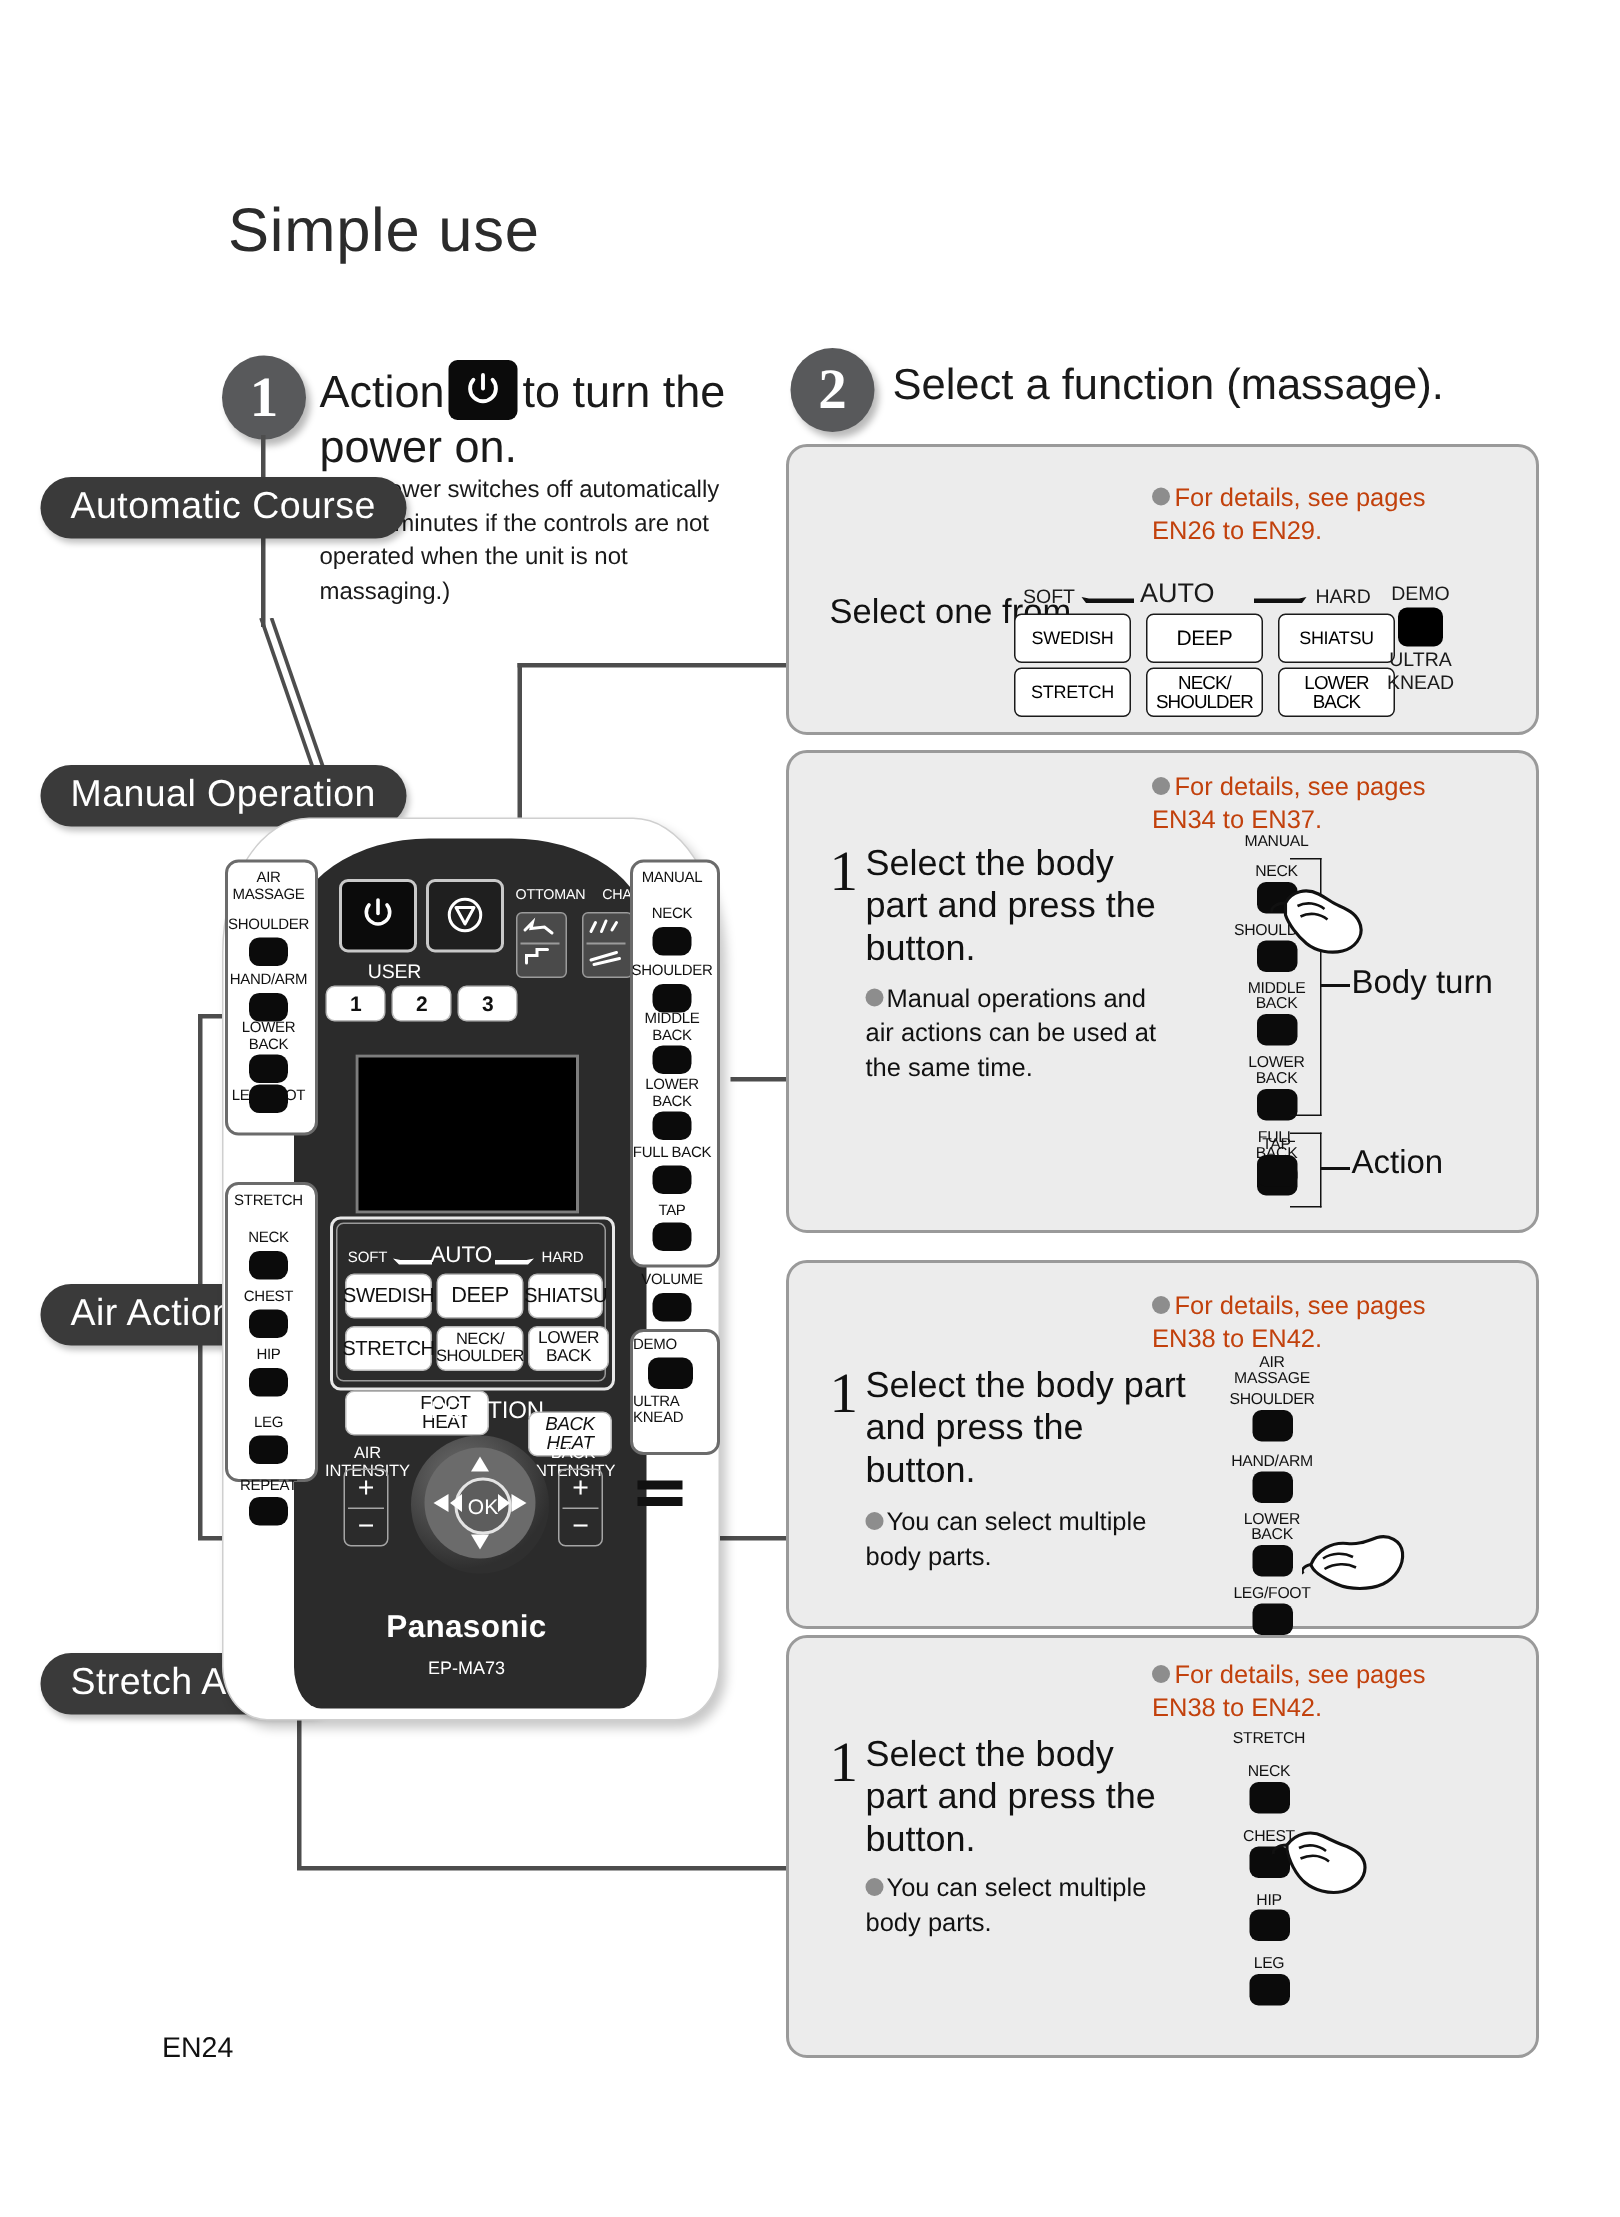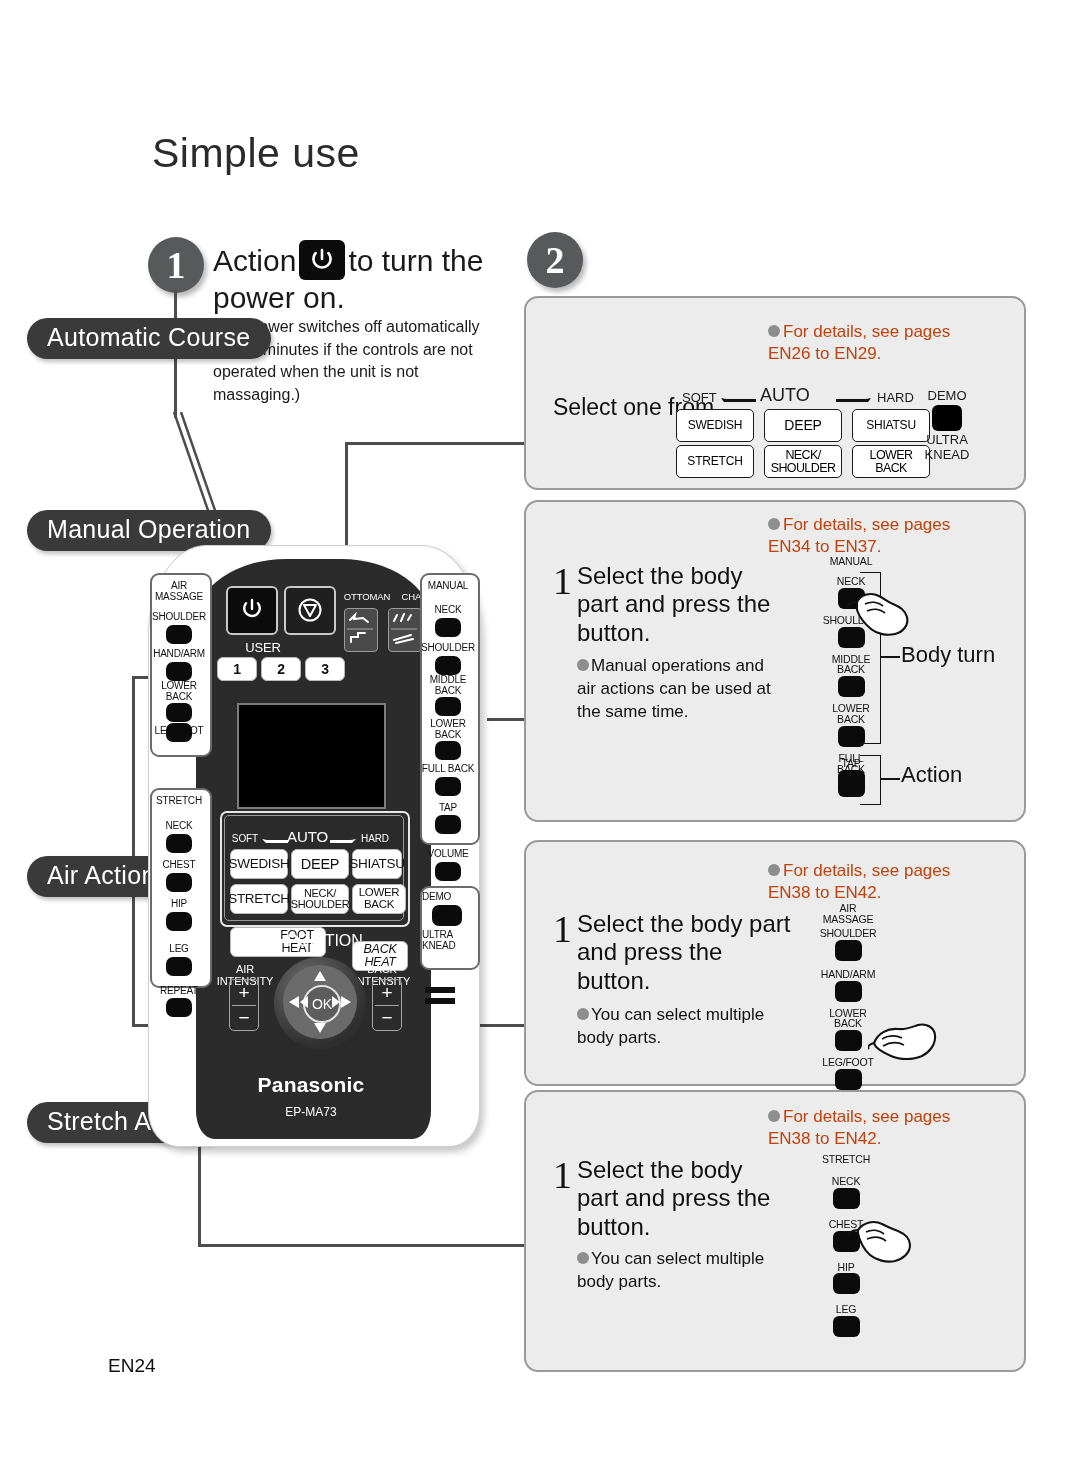--- a/index.html
+++ b/index.html
@@ -168,20 +168,21 @@
   <div class="step-badge" id="step1-badge">1</div>
   <div class="step-head" id="step1-head">
     <span>Action</span><span class="pwr-inline"><svg width="24" height="26" viewBox="0 0 24 26">
           <path d="M12 3 L12 12" stroke="#fff" stroke-width="2.6" stroke-linecap="round" fill="none"></path>
           <path d="M5.6 6.2 A8.6 8.6 0 1 0 18.4 6.2" stroke="#fff" stroke-width="2.6" fill="none" stroke-linecap="round"></path>
         </svg></span><span>to turn the power on.</span>
   </div>
   <div class="step1-note">(The power switches off automatically after 3 minutes if the controls are not operated when the unit is not massaging.)</div>
 
   <div class="step-badge" id="step2-badge">2</div>
+  <div class="step-head" id="step2-head">Select a function (massage).</div>
 
   <div class="conn" style="left:174px;top:290px;width:2.5px;height:128px;"></div>
   <svg style="position:absolute;left:168px;top:412px;" width="90" height="190">
     <line x1="6" y1="0" x2="70" y2="185" stroke="#4d4d4d" stroke-width="2.5"></line>
     <line x1="13" y1="0" x2="77" y2="185" stroke="#4d4d4d" stroke-width="2.5"></line>
   </svg>
 
   <div class="conn" style="left:345px;top:442px;width:182px;height:2.5px;"></div>
   <div class="conn" style="left:345px;top:442px;width:2.5px;height:462px;"></div>
 

